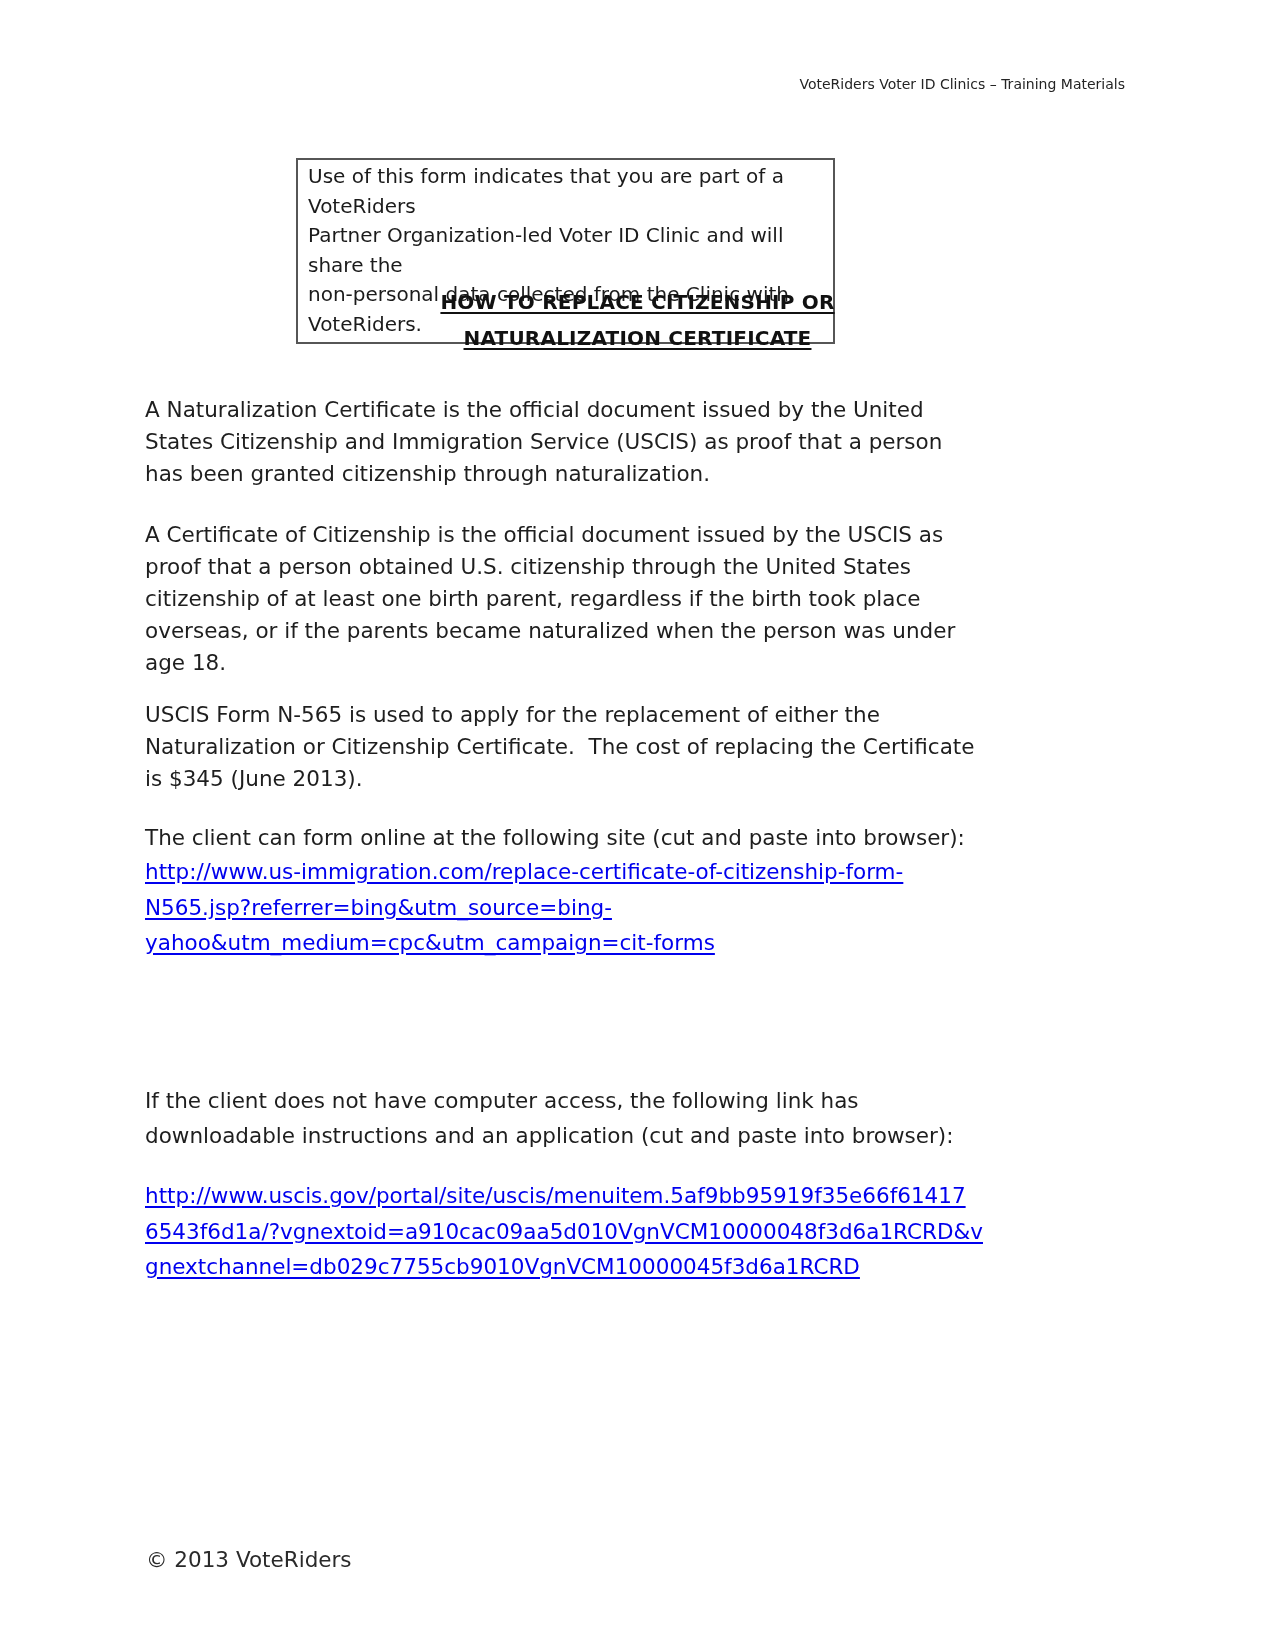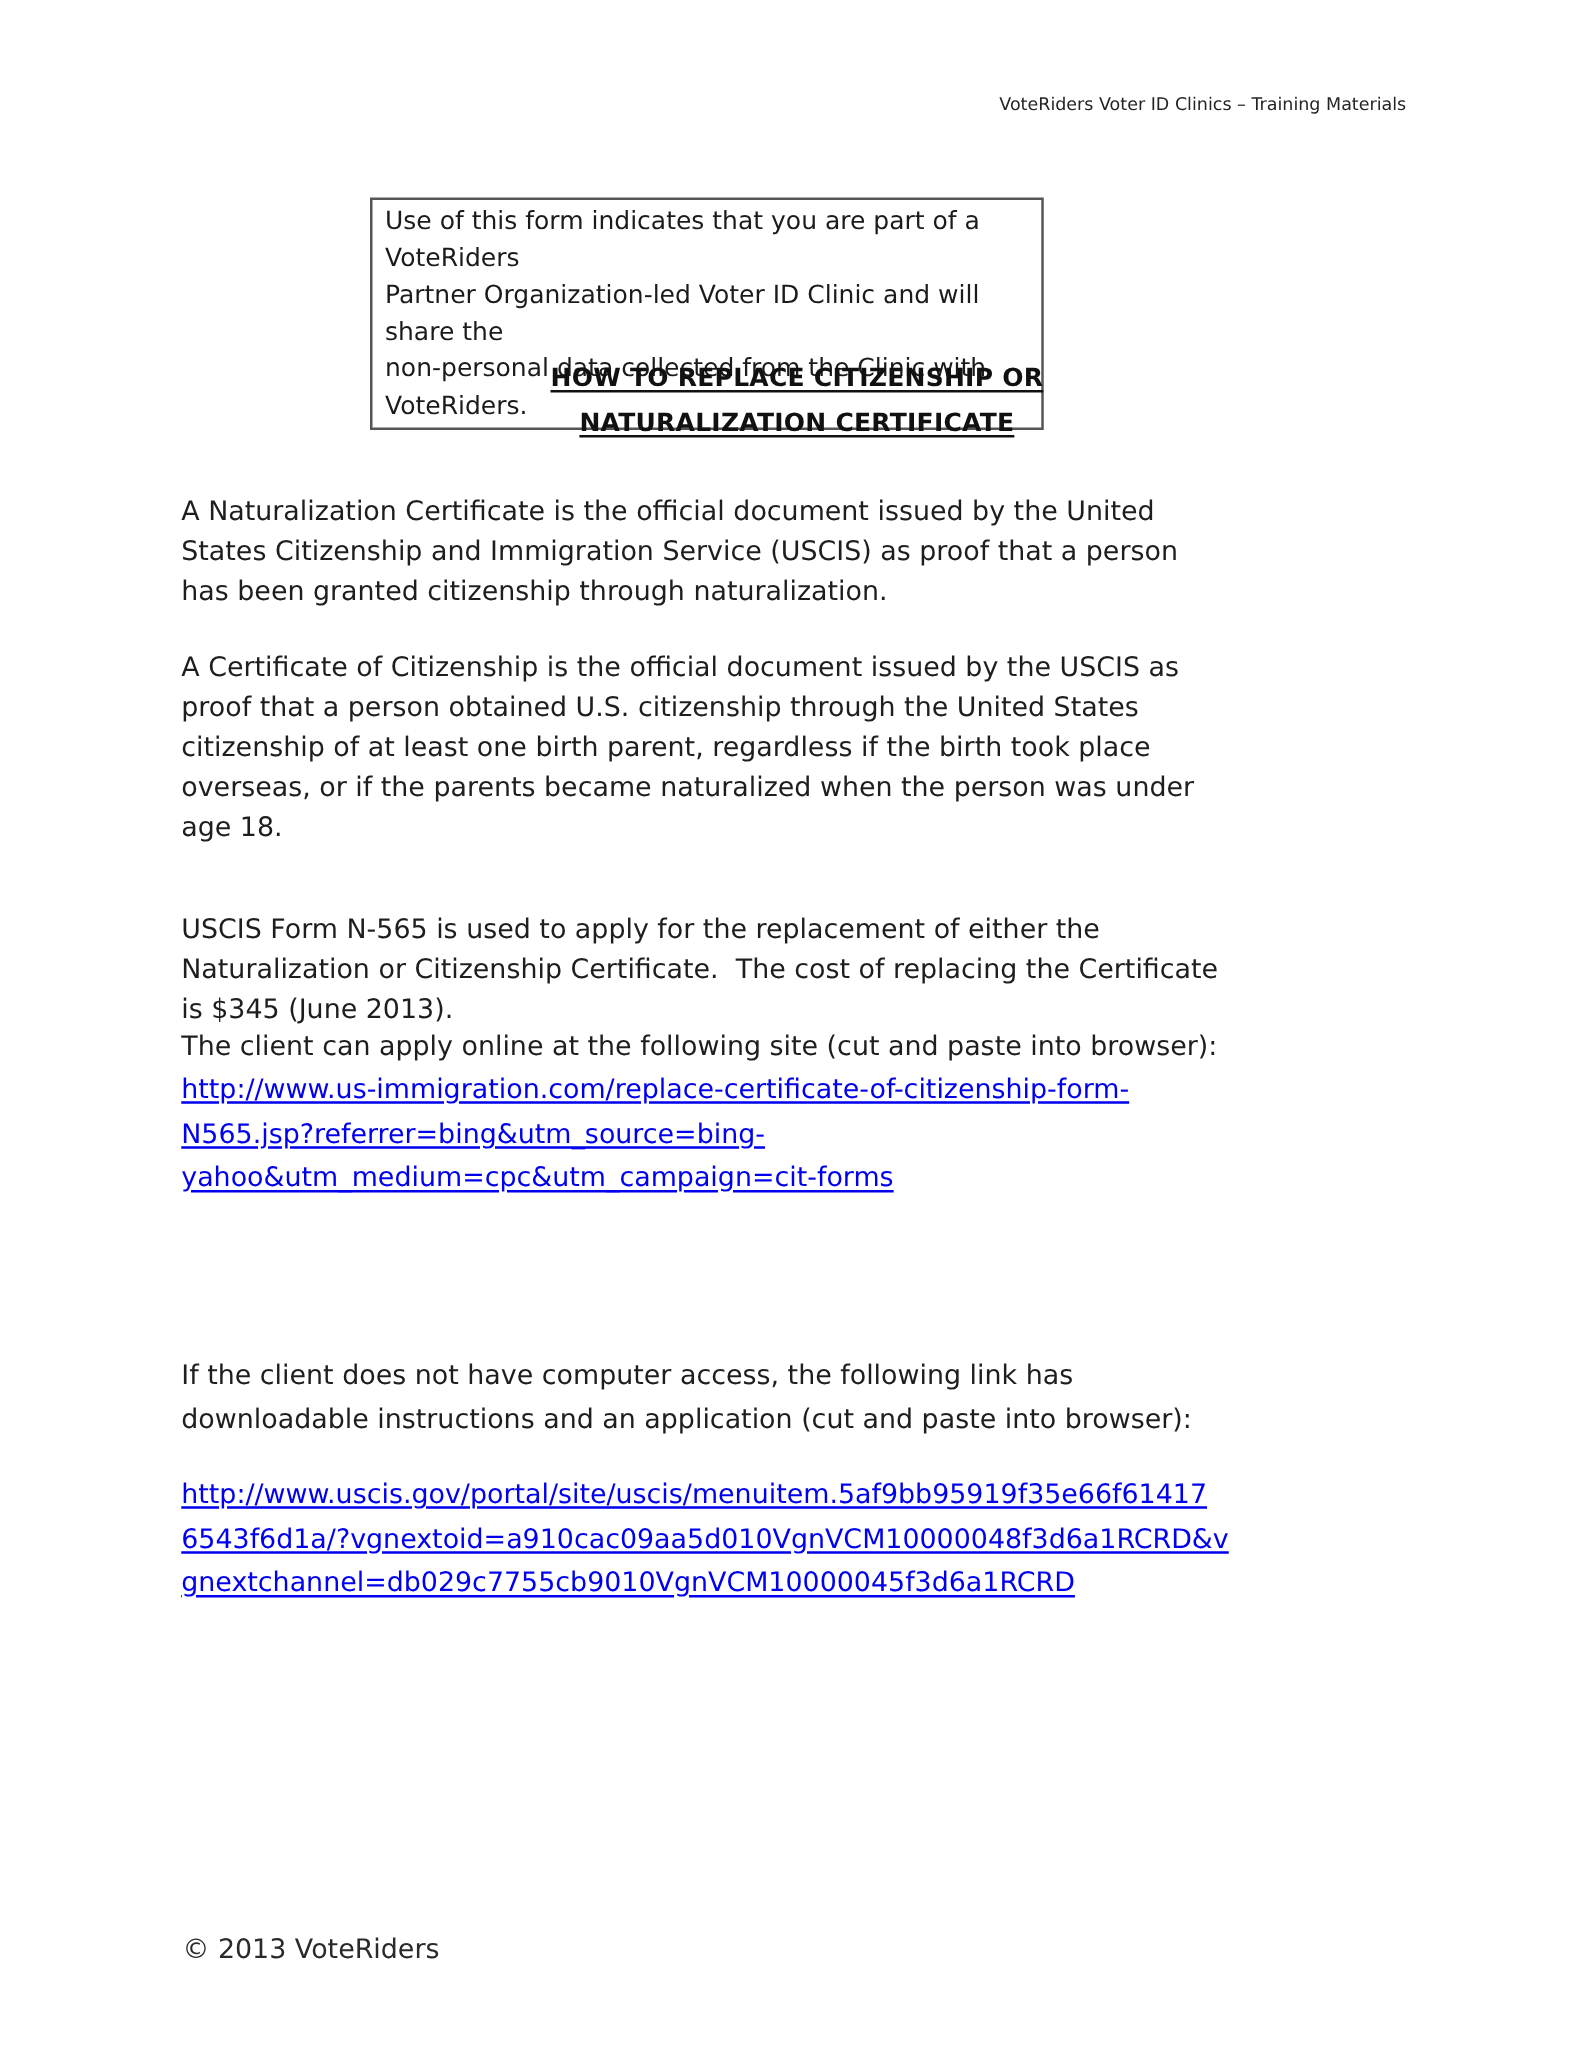--- a/index.html
+++ b/index.html
@@ -60,21 +60,21 @@
     position: absolute;
     left: 145px;
     width: 985px;
     margin: 0;
     font-size: 21.5px;
     line-height: 32px;
     color: #1e1e1e;
   }
   .p1 { top: 394px; }
   .p2 { top: 519px; }
-  .p3 { top: 728px; }
+  .p3 { top: 699px; }
   .p4 { top: 822px; }
   .p5 { top: 1083px; line-height: 35px; }
 
   .doc-link {
     position: absolute;
     left: 145px;
     width: 985px;
     display: block;
     font-size: 21.5px;
     line-height: 35.5px;
@@ -119,21 +119,21 @@
   <p class="para p2 pre">A Certificate of Citizenship is the official document issued by the USCIS as
 proof that a person obtained U.S. citizenship through the United States
 citizenship of at least one birth parent, regardless if the birth took place
 overseas, or if the parents became naturalized when the person was under
 age 18.</p>
 
   <p class="para p3 pre">USCIS Form N-565 is used to apply for the replacement of either the
 Naturalization or Citizenship Certificate.  The cost of replacing the Certificate
 is $345 (June 2013).</p>
 
-  <p class="para p4 pre">The client can apply online at the following site (cut and paste into browser):</p>
+  <p class="para p4 pre">The client can form online at the following site (cut and paste into browser):</p>
 
   <a class="doc-link l1 pre">http://www.us-immigration.com/replace-certificate-of-citizenship-form-
 N565.jsp?referrer=bing&amp;utm_source=bing-
 yahoo&amp;utm_medium=cpc&amp;utm_campaign=cit-forms</a>
 
   <p class="para p5 pre">If the client does not have computer access, the following link has
 downloadable instructions and an application (cut and paste into browser):</p>
 
   <a class="doc-link l2 pre">http://www.uscis.gov/portal/site/uscis/menuitem.5af9bb95919f35e66f61417
 6543f6d1a/?vgnextoid=a910cac09aa5d010VgnVCM10000048f3d6a1RCRD&amp;v

